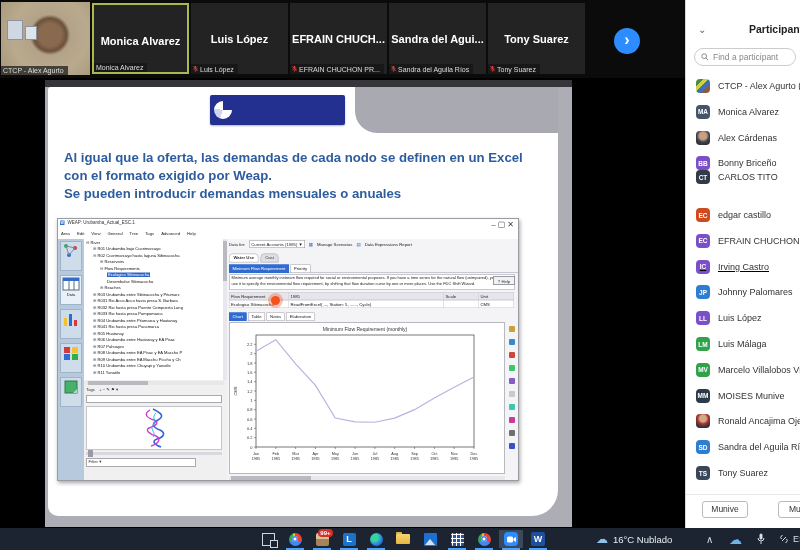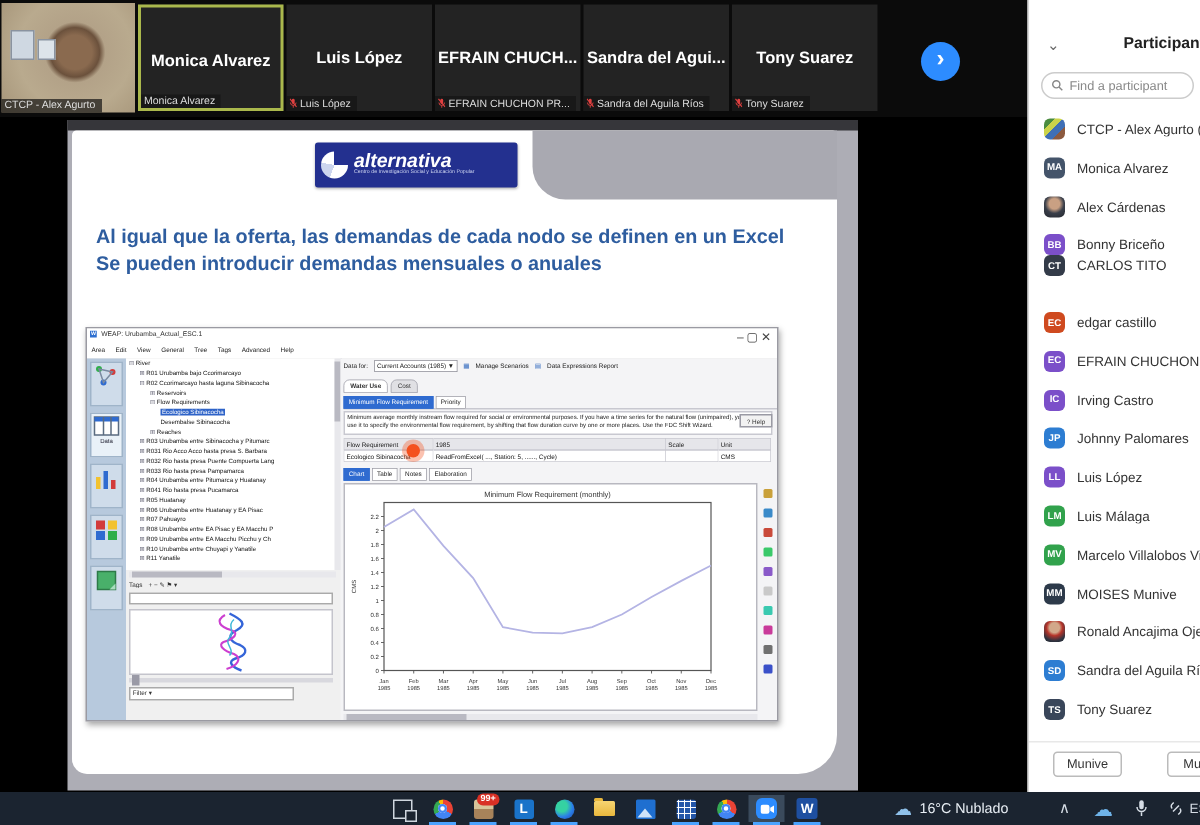--- a/index.html
+++ b/index.html
@@ -232,27 +232,24 @@
     <div class="abs" id="next-btn">›</div>
   </div>
 
   <div class="abs" id="shared">
     <div class="abs" id="backdrop"></div>
     <div class="abs" id="darkstrip"></div>
     <div class="abs" id="slide">
       <div class="abs" id="gray-corner"></div>
       <div class="abs" id="logo-alt">
         <div class="pie"></div>
-        <div>
-          <div class="altname">alternativa</div>
-          <div class="altsub">Centro de Investigación Social y Educación Popular</div>
-        </div>
       </div>
       <div class="abs" id="slide-body">
         <div>Al igual que la oferta, las demandas de cada nodo se definen en un Excel</div>
+        <div>con el formato exigido por Weap.</div>
         <div>Se pueden introducir demandas mensuales o anuales</div>
       </div>
 
       <div class="abs" id="weap" style="left:9px;top:131px;">
         <div class="abs" id="w-titlebar">
           <div class="sc">
             <span class="wico">W</span>
             <span>WEAP: Urubamba_Actual_ESC.1</span>
           </div>
           <div id="w-controls">
@@ -526,21 +523,21 @@
           <div class="pname">CARLOS TITO</div>
         </div>
         <div class="prow" style="top: 203px;">
           <div class="pav" style="background: rgb(207, 74, 31);">EC</div>
           <div class="pname">edgar castillo</div>
         </div>
         <div class="prow" style="top: 228.8px;">
           <div class="pav" style="background: rgb(123, 79, 201);">EC</div>
           <div class="pname">EFRAIN CHUCHON PR</div>
         </div>
-        <div class="prow" style="top: 254.6px;">
+        <div class="prow" style="top: 254.6px; text-decoration: underline;">
           <div class="pav" style="background: rgb(123, 79, 201);">IC</div>
           <div class="pname">Irving Castro</div>
         </div>
         <div class="prow" style="top: 280.4px;">
           <div class="pav" style="background: rgb(45, 125, 210);">JP</div>
           <div class="pname">Johnny Palomares</div>
         </div>
         <div class="prow" style="top: 306.2px;">
           <div class="pav" style="background: rgb(123, 79, 201);">LL</div>
           <div class="pname">Luis López</div>

